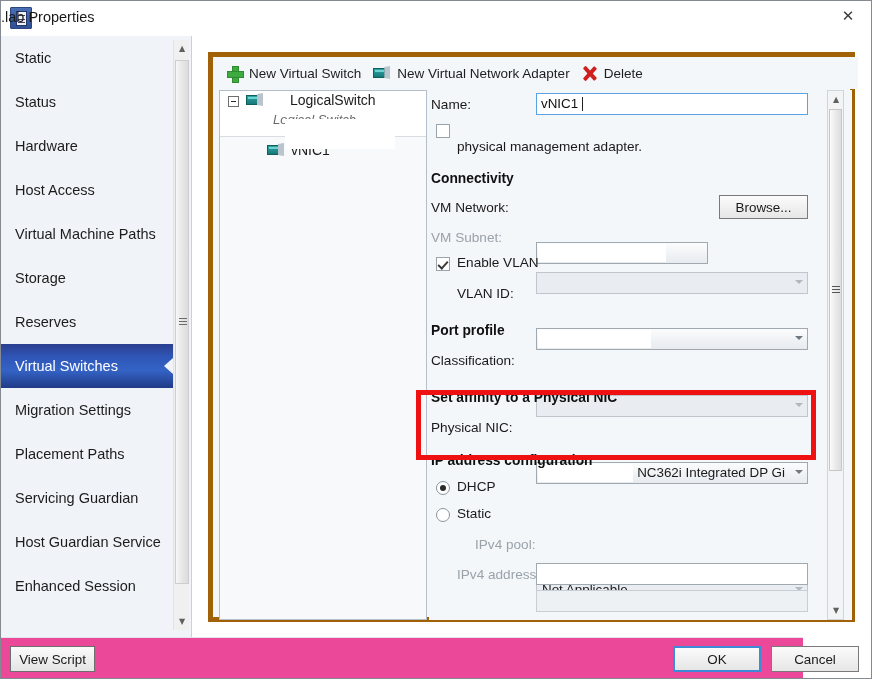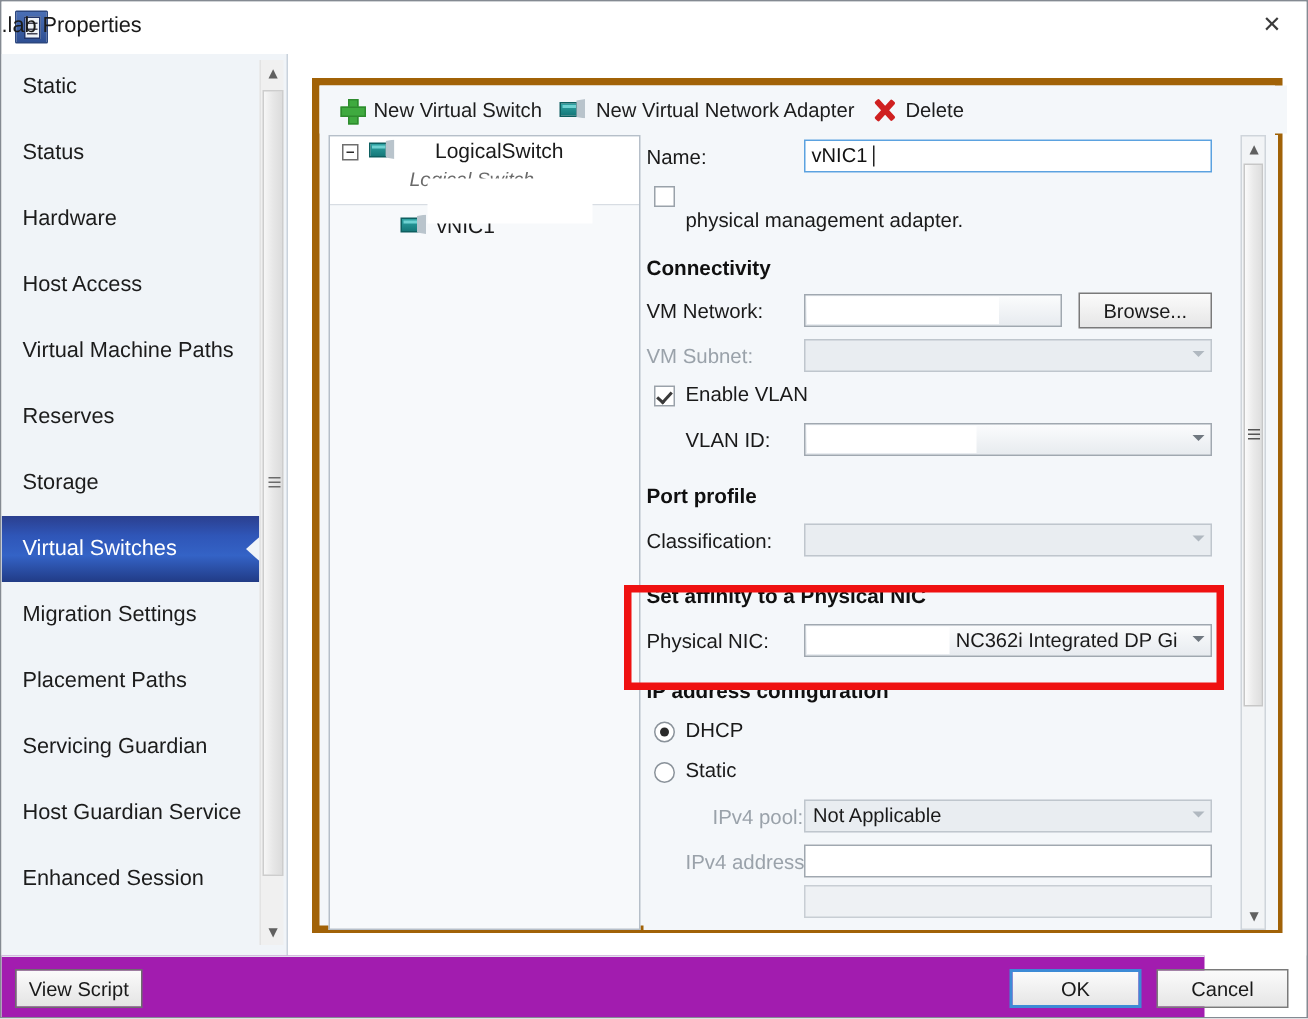--- a/index.html
+++ b/index.html
@@ -265,20 +265,21 @@
   }
   .txt .val {
     position: absolute; left: 4px; top: 2px;
     font-size: 13.4px; color: #111;
   }
 
   .combo {
     position: absolute; height: 22px;
     background: linear-gradient(180deg,#fbfcfd 0%, #e7ebef 100%);
     border: 1px solid #a0a8b0;
+    margin-top: 46px;
   }
   .combo.disabled { background: #e9edf1; border-color: #bfc6cd; }
   .combo .arrow {
     position: absolute; right: 4px; top: 50%; margin-top: -3px;
     width: 0; height: 0;
     border-left: 4px solid transparent;
     border-right: 4px solid transparent;
     border-top: 4px solid #707880;
   }
   .combo.disabled .arrow { border-top-color: #b0b8c0; }
@@ -353,21 +354,21 @@
     background: linear-gradient(90deg,#fbfbfb 0%, #eaeaea 50%, #dedede 100%);
     border: 1px solid #c7c7c7;
   }
   #form-thumb .grip { position: absolute; left: 2px; top: 50%; margin-top: -4px; }
   #form-thumb .grip i { display: block; width: 8px; height: 1px; background: #555; margin-bottom: 2px; }
 
   
   #footer {
     position: absolute; left: 0; top: 636px;
     width: 802px; height: 41px;
-    background: #a21caf;
+    background: #ec4899;
     border-top: 1px solid #dfe5eb;
   }
   #view-script {
     position: absolute; left: 9px; top: 8px;
     width: 85px; height: 26px;
     background: linear-gradient(180deg,#fbfbfb 0%, #e4e4e4 100%);
     border: 1px solid #6e6e6e;
     font-size: 13.4px; color: #1a1a1a;
     display: flex; align-items: center; justify-content: center;
   }
@@ -403,22 +404,22 @@
 
   <div id="body-area">
 
     <div id="nav-wrap">
       <div id="nav-list">
           <div class="nav-item"><span>Static</span></div>
           <div class="nav-item"><span>Status</span></div>
           <div class="nav-item"><span>Hardware</span></div>
           <div class="nav-item"><span>Host Access</span></div>
           <div class="nav-item"><span>Virtual Machine Paths</span></div>
+          <div class="nav-item"><span>Storage</span></div>
           <div class="nav-item"><span>Reserves</span></div>
-          <div class="nav-item"><span>Storage</span></div>
           <div class="nav-item selected"><span>Virtual Switches</span></div>
           <div class="nav-item"><span>Migration Settings</span></div>
           <div class="nav-item"><span>Placement Paths</span></div>
           <div class="nav-item"><span>Servicing Guardian</span></div>
           <div class="nav-item"><span>Host Guardian Service</span></div>
           <div class="nav-item"><span>Enhanced Session</span></div>
         </div>
 
       <div id="nav-scroll">
         <div class="sb-arrow up">▲</div>

